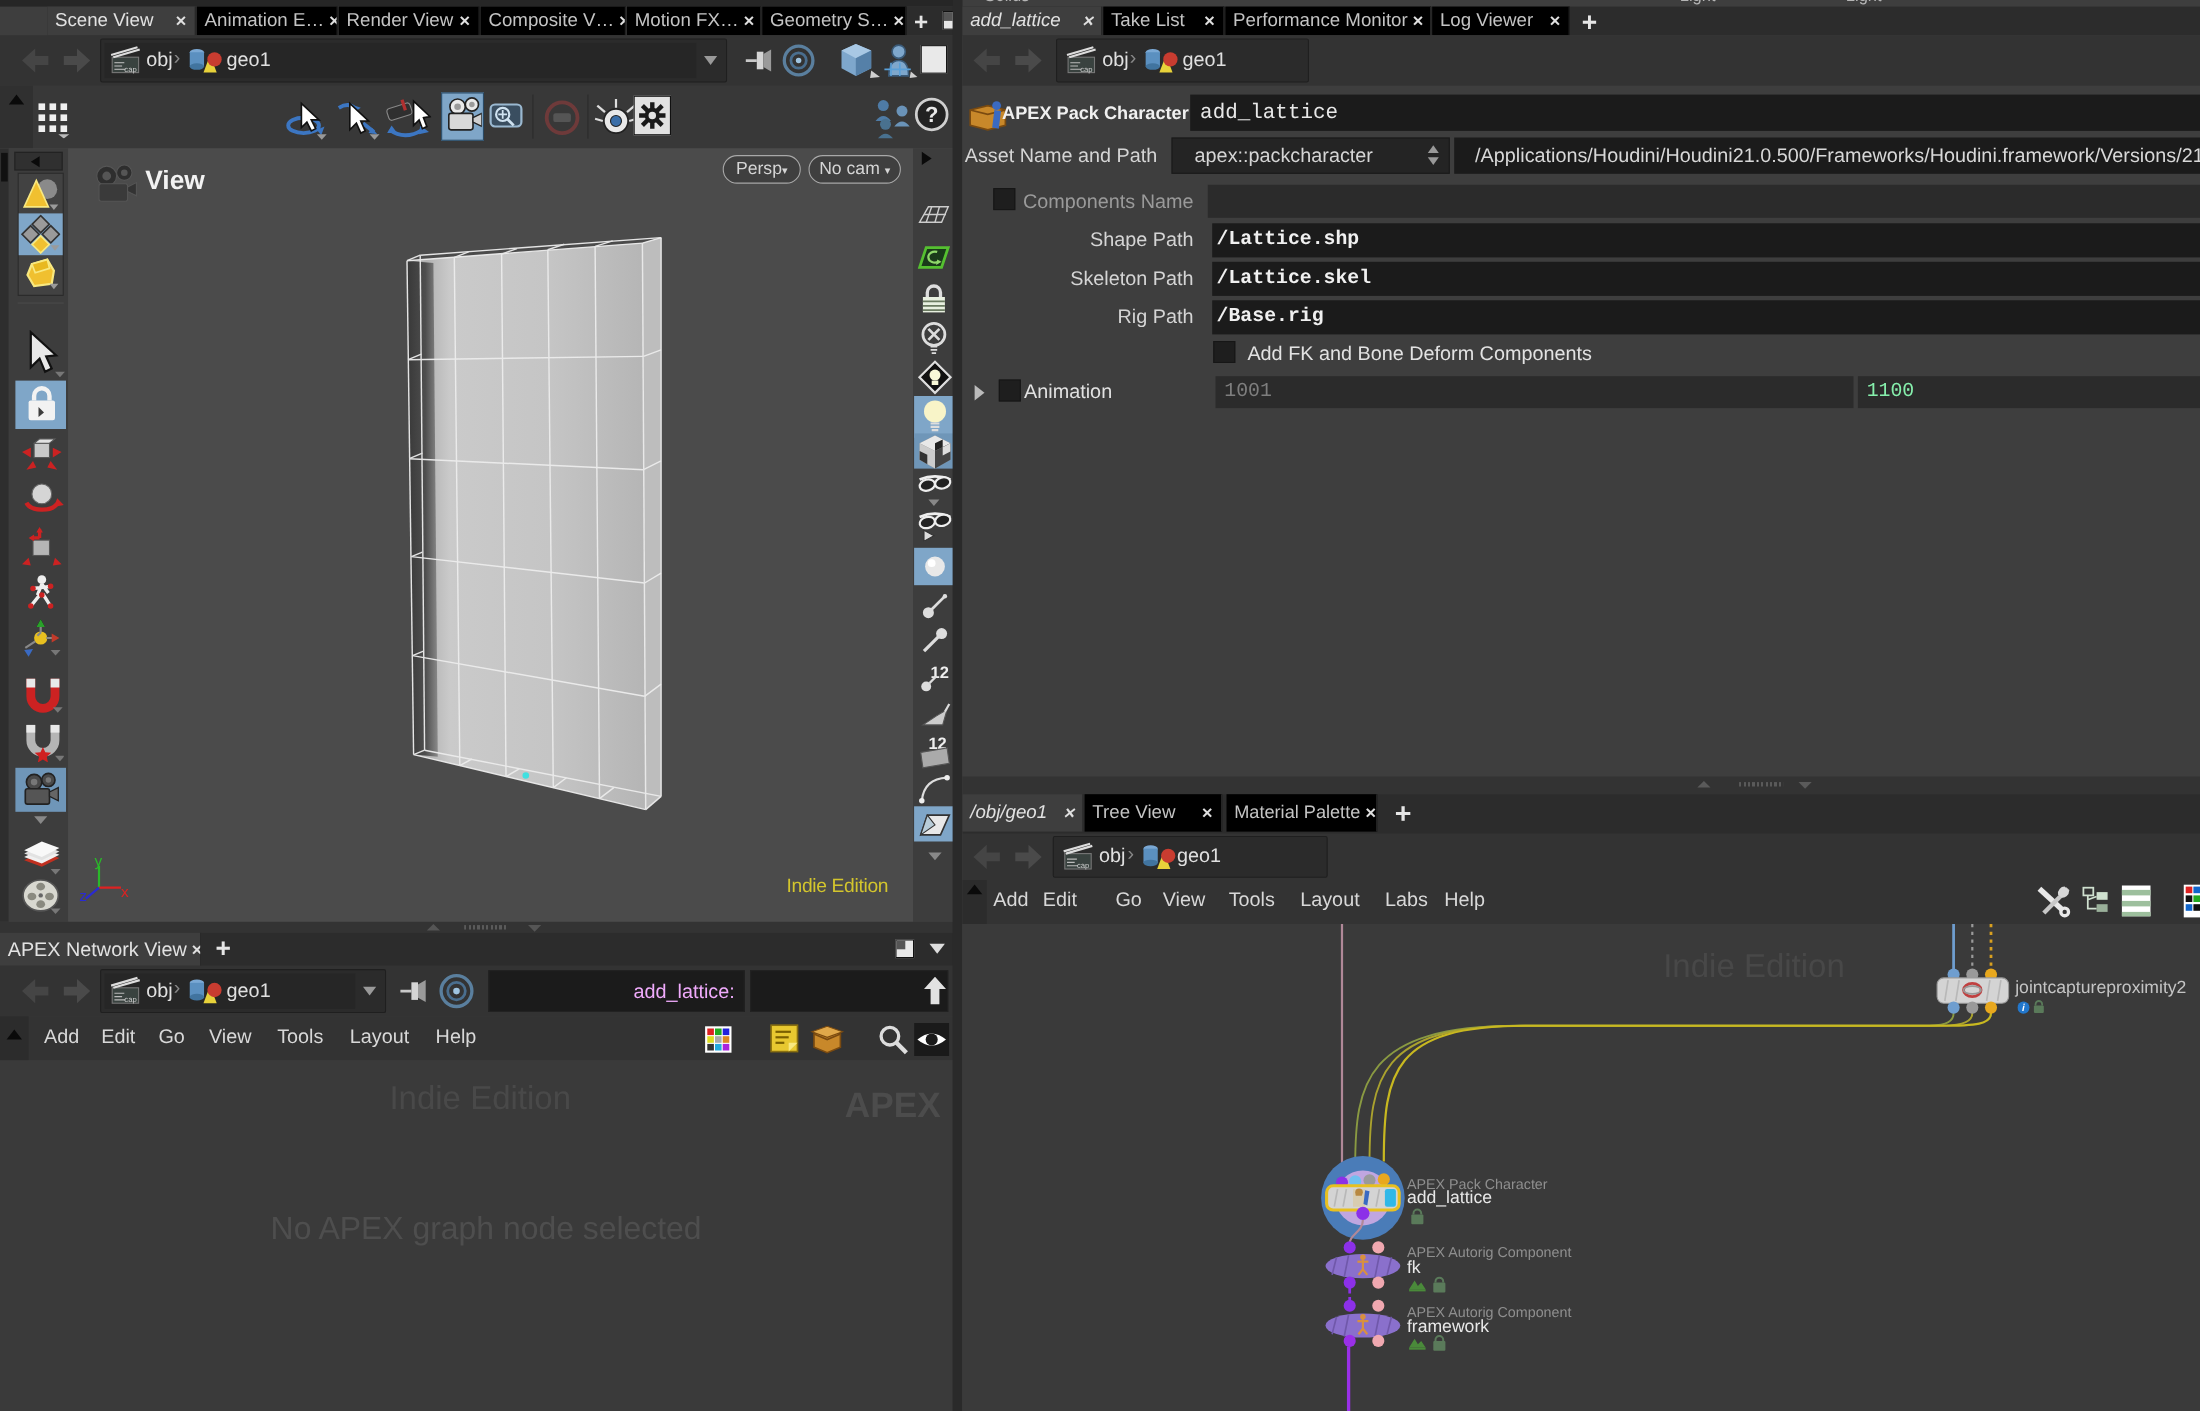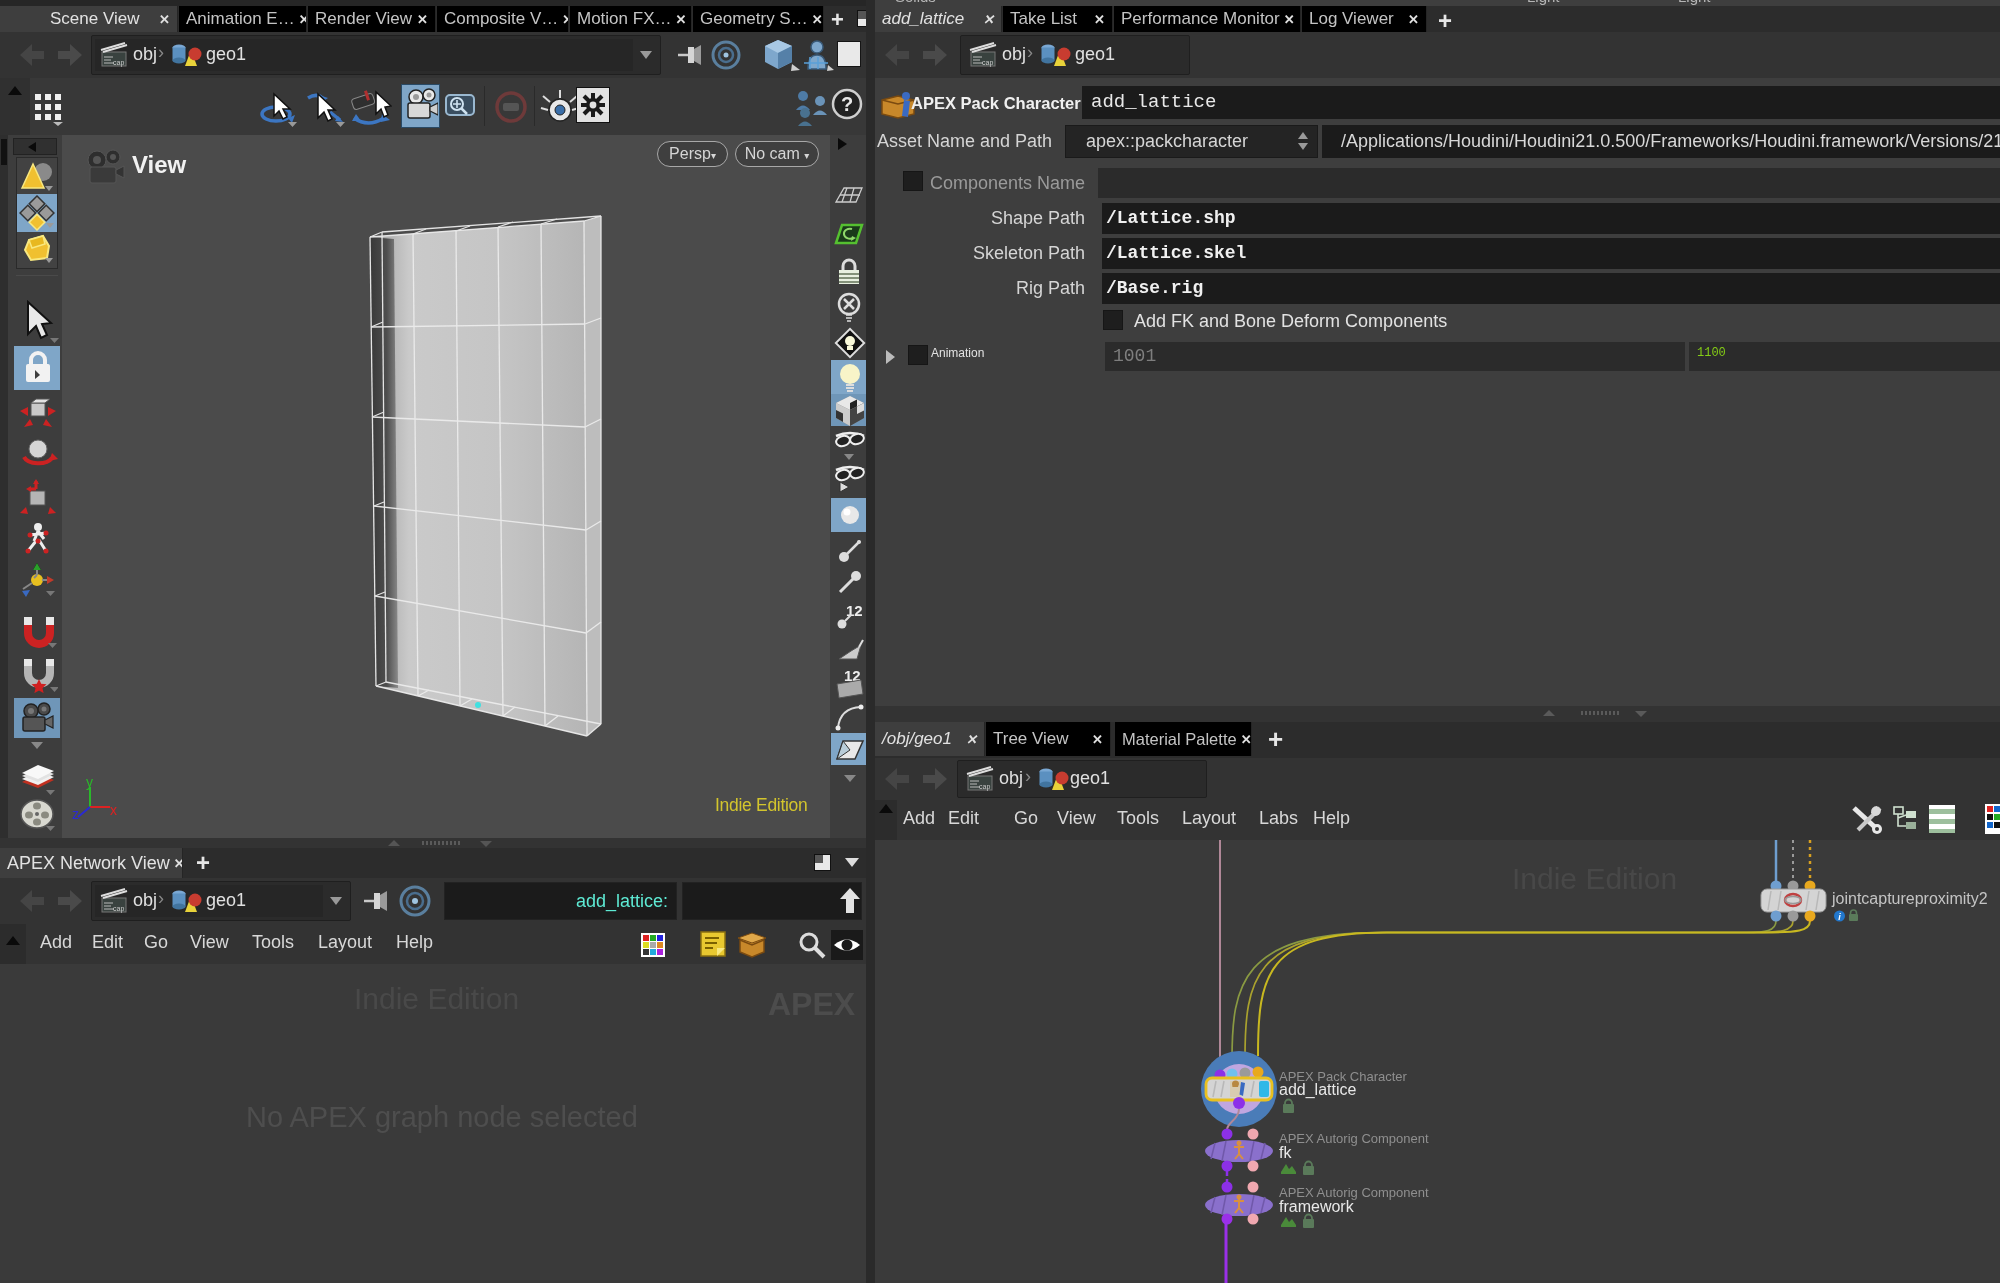--- a/index.html
+++ b/index.html
@@ -607,21 +607,21 @@
           <rect x="12" y="7" width="6" height="16" fill="#d5d5d5" stroke="none"></rect>
           <path d="M18 9 L25 5 L25 25 L18 21 Z" fill="#9a9a9a" stroke="none"></path>
         </g>
       </svg>
     <svg class="abs" style="left:398px;top:6px;" width="34" height="34">
       <circle cx="17" cy="17" r="14" fill="none" stroke="#5a7f9e" stroke-width="3"></circle>
       <circle cx="17" cy="17" r="8" fill="none" stroke="#4a6e8e" stroke-width="2.5"></circle>
       <circle cx="17" cy="17" r="3" fill="#9fc4e0"></circle>
     </svg>
     <div class="abs field" style="left:444px;top:4px;width:233px;height:38px;border:1px solid #222;">
-      <div class="abs" style="right:8px;top:8px;font-size:18px;color:#5eead4;">add_lattice:</div>
+      <div class="abs" style="right:8px;top:8px;font-size:18px;color:#f0abfc;">add_lattice:</div>
     </div>
     <div class="abs field" style="left:682px;top:4px;width:180px;height:38px;border:1px solid #222;"></div>
     <svg class="abs" style="left:836px;top:8px;" width="28" height="30">
         <path d="M14 2 L24 13 L18 13 L18 27 L10 27 L10 13 L4 13 Z" fill="#e2e2e2"></path>
       </svg>
   </div>
   <div class="abs" style="left:0;top:924px;width:870px;height:40px;background:#333333;" id="apexmenu">
     <div class="abs" style="left:0;top:0;width:26px;height:40px;background:#2c2c2c;"></div>
     <div class="abs" style="left:6px;top:12px;width:0;height:0;border-left:7px solid transparent;border-right:7px solid transparent;border-bottom:9px solid #0a0a0a;"></div>
     <div class="abs" style="left:40px;top:8px;font-size:18px;color:#d8d8d8;">Add</div>
@@ -763,25 +763,25 @@
 
     <div class="abs" style="left:0;top:200px;width:210px;text-align:right;font-size:18px;color:#d5d5d5;">Rig Path</div>
     <div class="abs field" style="left:227px;top:195px;width:898px;height:31px;"></div>
     <div class="abs mono" style="left:231px;top:200px;font-size:18px;font-weight:bold;color:#f0f0f0;">/Base.rig</div>
 
     <div class="abs" style="left:228px;top:232px;width:20px;height:20px;background:#1e1e1e;border:1px solid #161616;"></div>
     <div class="abs" style="left:259px;top:233px;font-size:18px;color:#e2e2e2;">Add FK and Bone Deform Components</div>
 
     <div class="abs" style="left:11px;top:272px;width:0;height:0;border-top:7px solid transparent;border-bottom:7px solid transparent;border-left:9px solid #bbb;"></div>
     <div class="abs" style="left:33px;top:267px;width:20px;height:20px;background:#1e1e1e;border:1px solid #161616;"></div>
-    <div class="abs" style="left:56px;top:268px;font-size:12px;color:#e2e2e2;">Animation</div>
+    <div class="abs" style="left:56px;top:268px;font-size:18px;color:#e2e2e2;">Animation</div>
     <div class="abs" style="left:230px;top:264px;width:580px;height:29px;background:#2b2b2b;"></div>
     <div class="abs mono" style="left:238px;top:268px;font-size:18px;color:#7e7e7e;">1001</div>
     <div class="abs" style="left:814px;top:264px;width:311px;height:29px;background:#2b2b2b;"></div>
-    <div class="abs mono" style="left:822px;top:268px;font-size:12px;color:#84cc16;">1100</div>
+    <div class="abs mono" style="left:822px;top:268px;font-size:18px;color:#86efac;">1100</div>
   </div>
 
   <div class="abs" style="left:875px;top:706px;width:1125px;height:16px;background:#333;" id="rdivider">
     <div class="abs" style="left:668px;top:4px;width:0;height:0;border-left:6px solid transparent;border-right:6px solid transparent;border-bottom:6px solid #5a5a5a;"></div>
     <div class="abs" style="left:706px;top:5px;width:40px;height:4px;background:repeating-linear-gradient(90deg,#5a5a5a 0 2px,#333 2px 4px);"></div>
     <div class="abs" style="left:760px;top:5px;width:0;height:0;border-left:6px solid transparent;border-right:6px solid transparent;border-top:6px solid #5a5a5a;"></div>
   </div>
 
   <div class="abs tabbar" style="left:875px;top:722px;width:1125px;height:36px;" id="ntabs">
     <div class="tab active" style="left:0;width:110px;font-style:italic;height:34px;">/obj/geo1<span class="x">✕</span></div>

